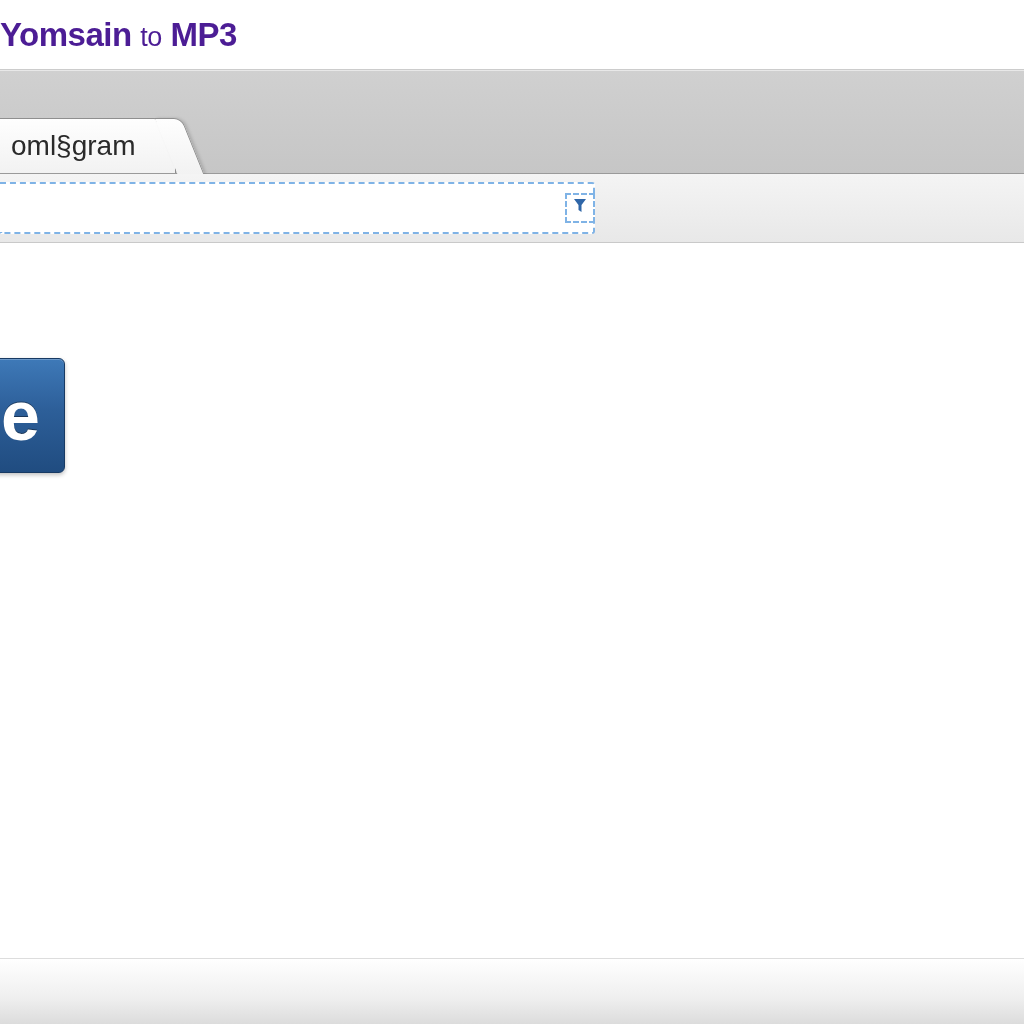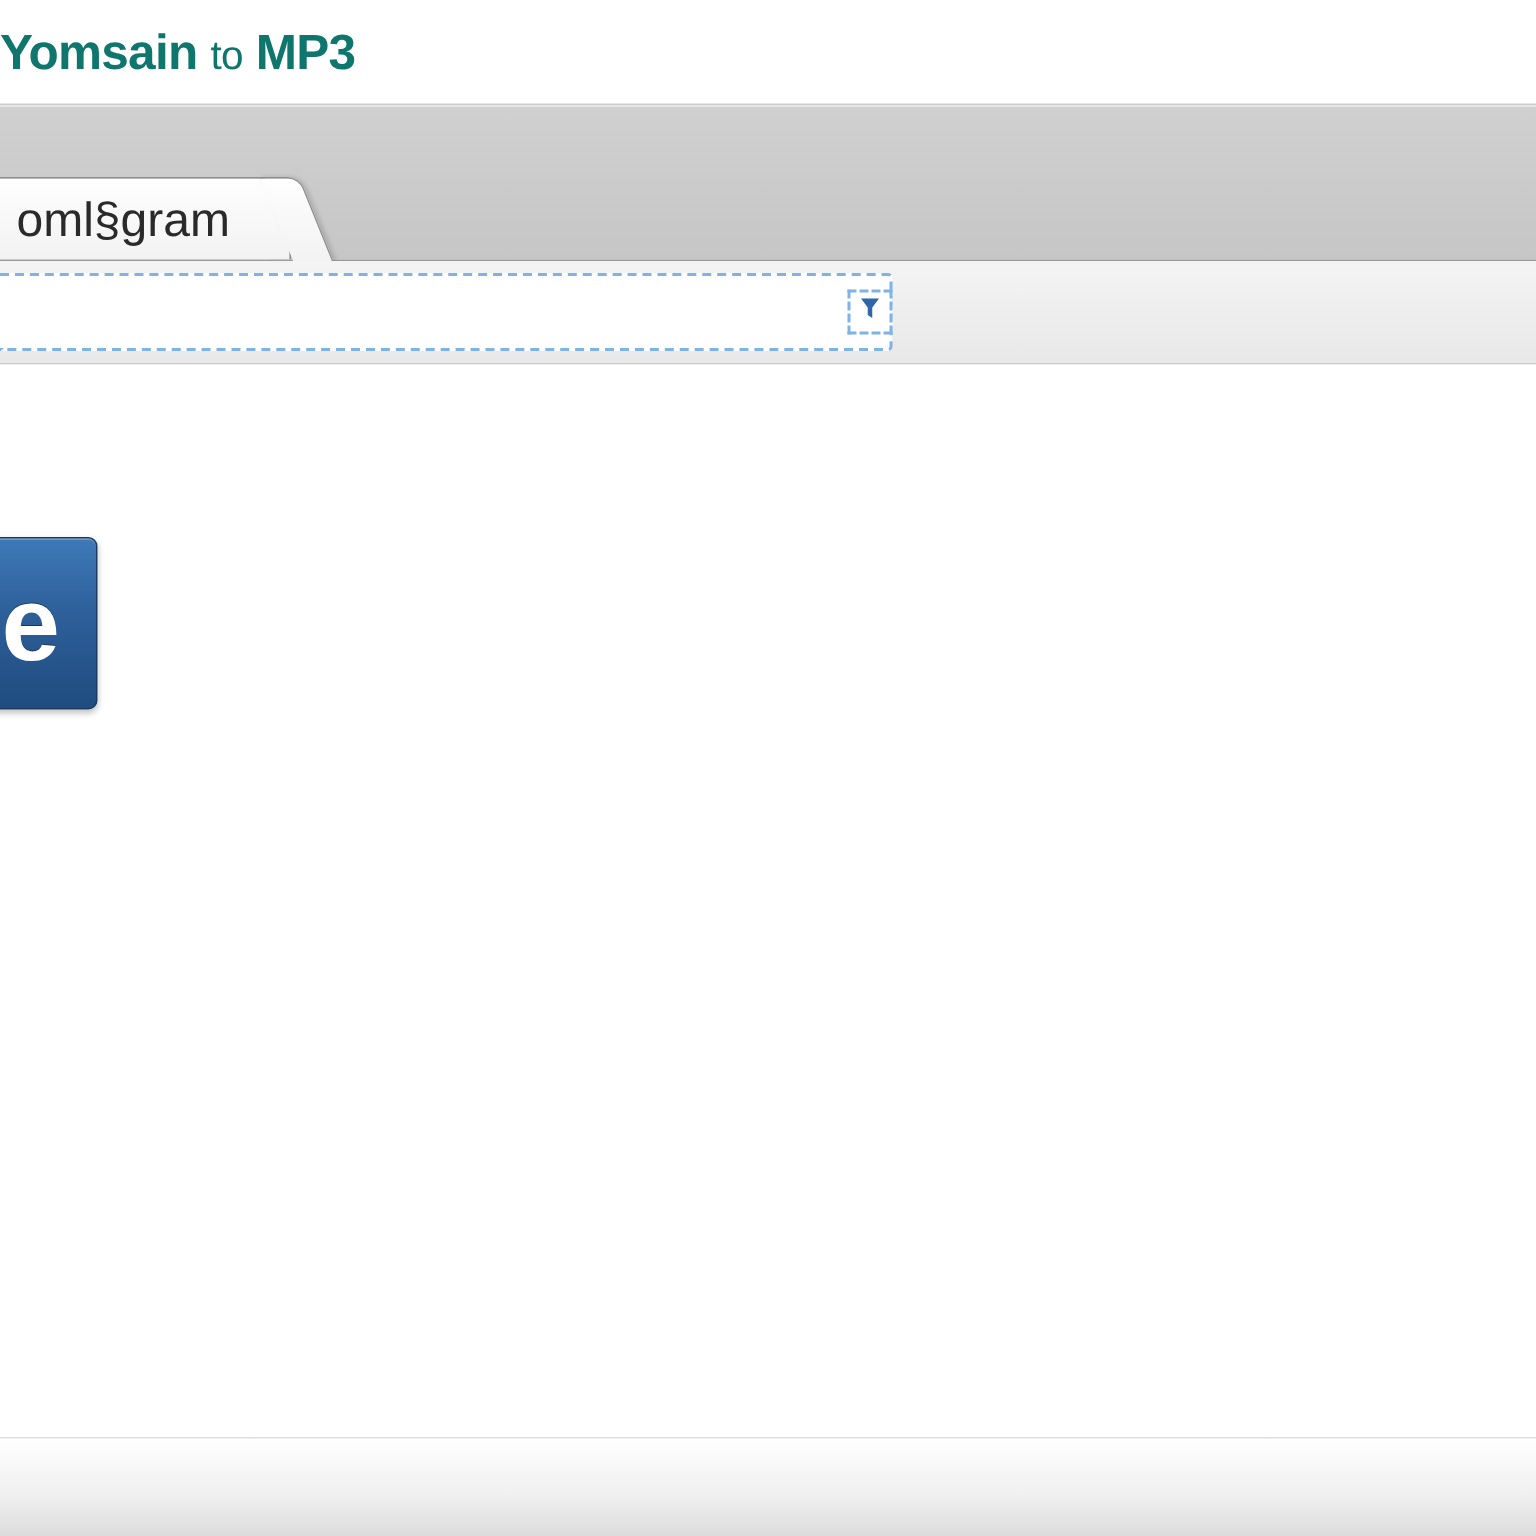--- a/index.html
+++ b/index.html
@@ -22,21 +22,21 @@
     height: 70px;
     background: #ffffff;
     border-bottom: 1px solid #cccccc;
     display: flex;
     align-items: center;
     padding-left: 0;
   }
   .title-bar .title {
     font-size: 33px;
     font-weight: bold;
-    color: #0f766e;
+    color: #4c1d95;
     letter-spacing: -0.5px;
   }
   .title-bar .title .to {
     font-weight: normal;
     font-size: 27px;
   }
 
   
   .toolbar {
     width: 100%;
@@ -70,21 +70,21 @@
     width: 26px;
     height: 55px;
     background: linear-gradient(to bottom, #fefefe 0%, #f2f2f2 100%);
     border-right: 1px solid #8f8f8f;
     border-top: 1px solid #8f8f8f;
     transform: skewX(22deg);
     border-top-right-radius: 8px;
     box-shadow: 2px 0 3px rgba(0,0,0,0.15);
   }
   .tab .tab-label {
-    font-size: 32px;
+    font-size: 28px;
     color: #2a2a2a;
     position: relative;
     z-index: 2;
     white-space: nowrap;
   }
 
   
   .address-bar-wrap {
     width: 100%;
     background: linear-gradient(to bottom, #f4f4f4, #e8e8e8);

